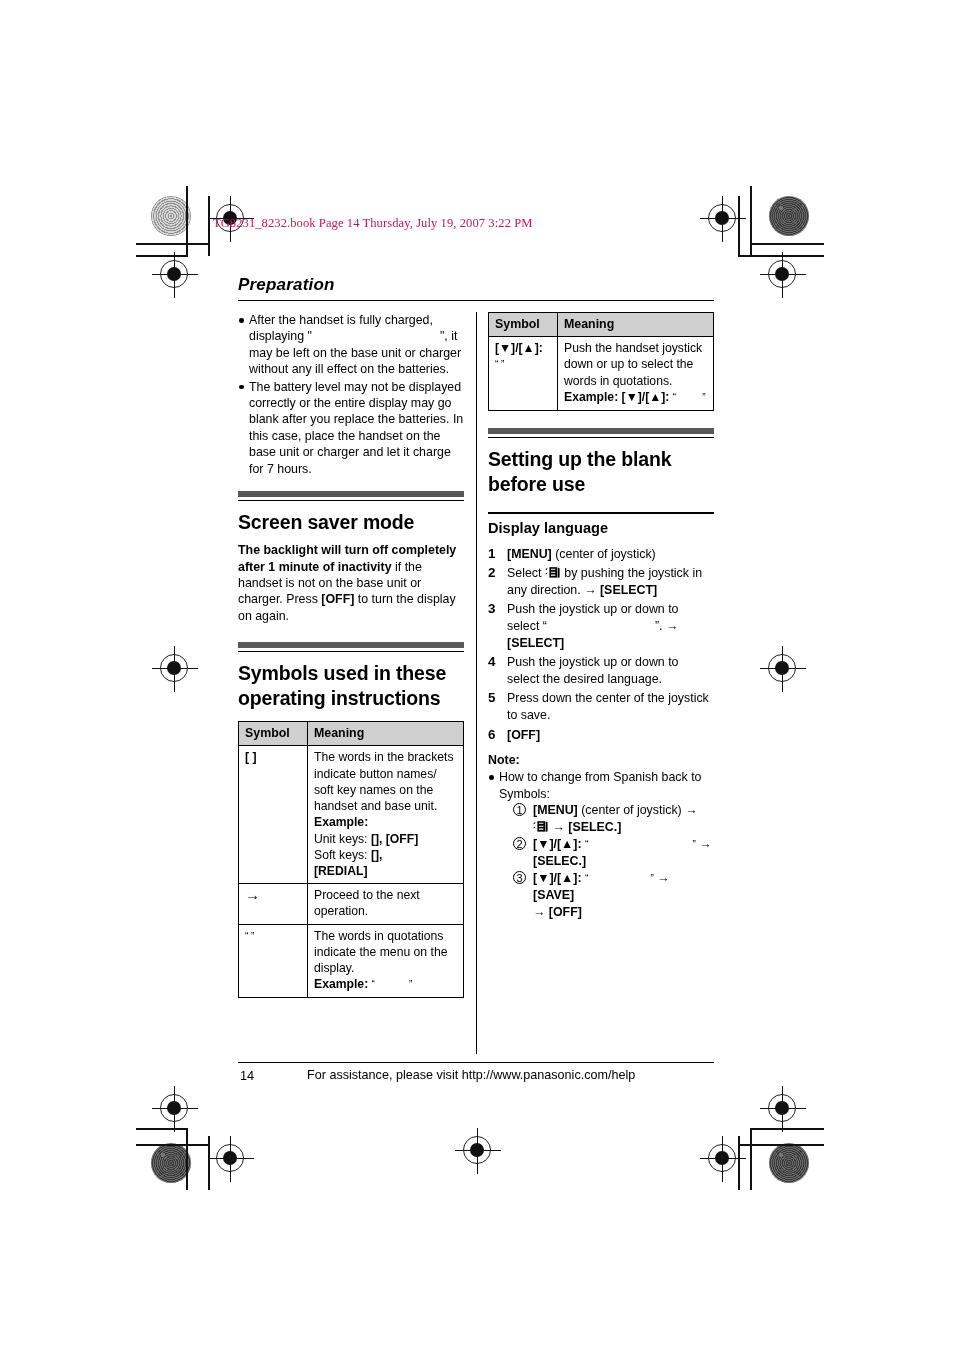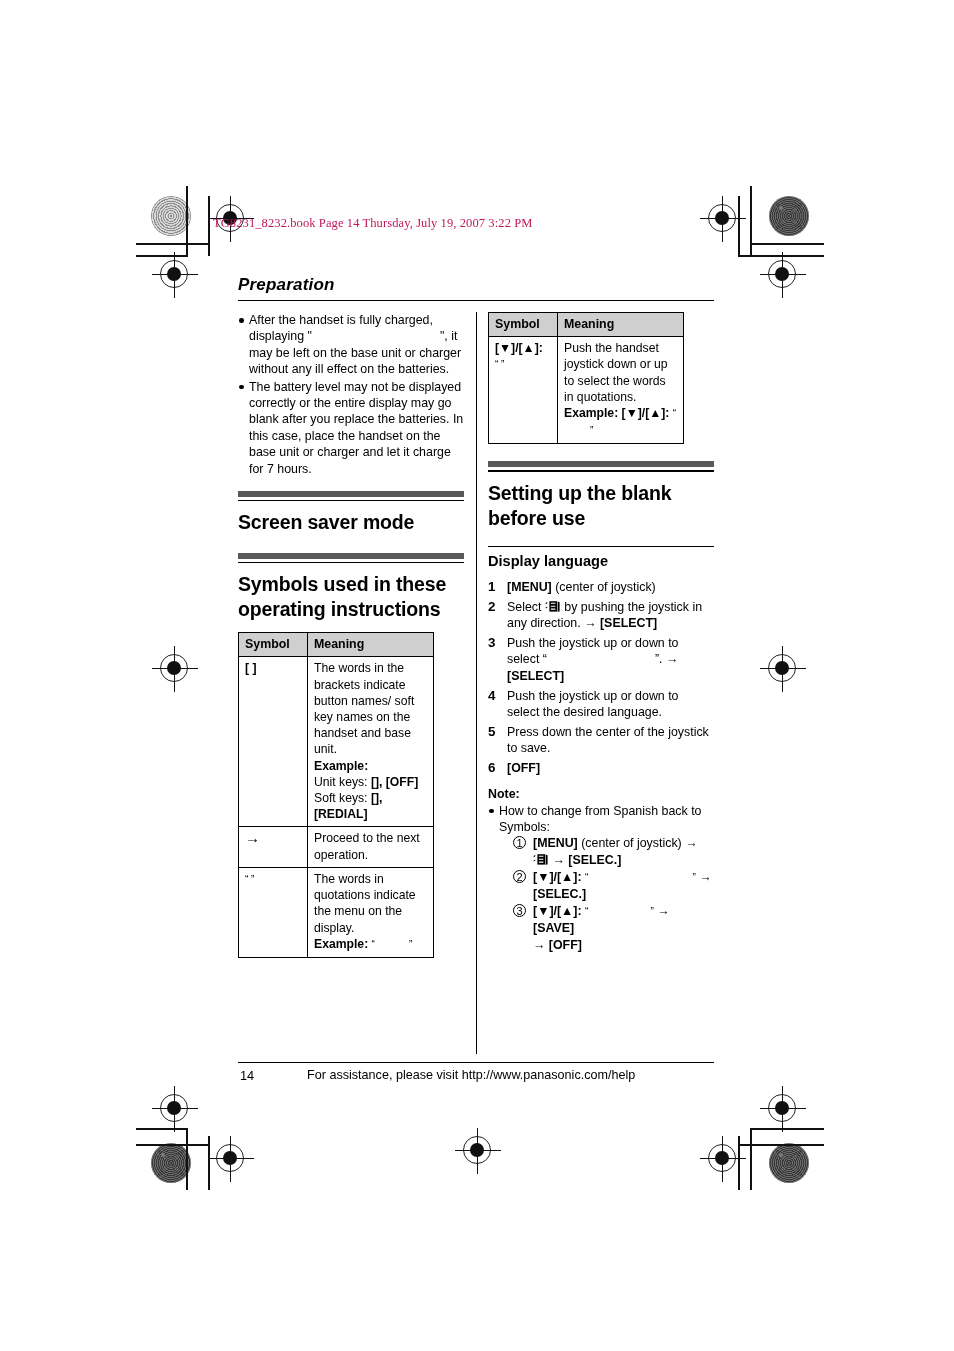--- a/index.html
+++ b/index.html
@@ -166,21 +166,21 @@
   p.body {
     font-size: 12.4px;
     line-height: 16.4px;
     margin: 7px 0 0 0;
   }
   .b { font-weight: bold; text-align: right; }
 
   
   table.symtab {
     border-collapse: collapse;
-    width: 196px;
+    width: 226px;
     margin-top: 10px;
     table-layout: fixed;
   }
   table.symtab th, table.symtab td {
     border: 1.2px solid #000;
     padding: 3px 5px 4px 6px;
     font-size: 12.2px;
     line-height: 16.2px;
     vertical-align: top;
     text-align: left;
@@ -351,20 +351,23 @@
   <ul class="bullets">
     <li><span><span>After the handset is fully charged, displaying "</span><span class="qgap" style="width:128px"></span><span>", it may be left on the base unit or charger without any ill effect on the batteries.</span></span></li>
     <li><span>The battery level may not be displayed correctly or the entire display may go blank after you replace the batteries. In this case, place the handset on the base unit or charger and let it charge for 7 hours.</span></li>
   </ul>
 
   <div class="rule-block">
     <div class="rule-thick"></div>
     <div class="rule-thin"></div>
   </div>
   <h1 class="major">Screen saver mode</h1>
+  <p class="body">
+    <span class="b">The backlight will turn off completely after 1 minute of inactivity</span><span> if the handset is not on the base unit or charger. Press </span><span class="key">[OFF]</span><span> to turn the display on again.</span>
+  </p>
 
   <div class="rule-block" style="margin-top:18px">
     <div class="rule-thick"></div>
     <div class="rule-thin"></div>
   </div>
   <h1 class="major">Symbols used in these operating instructions</h1>
 
   <table class="symtab">
     <colgroup>
         <col class="c1">

